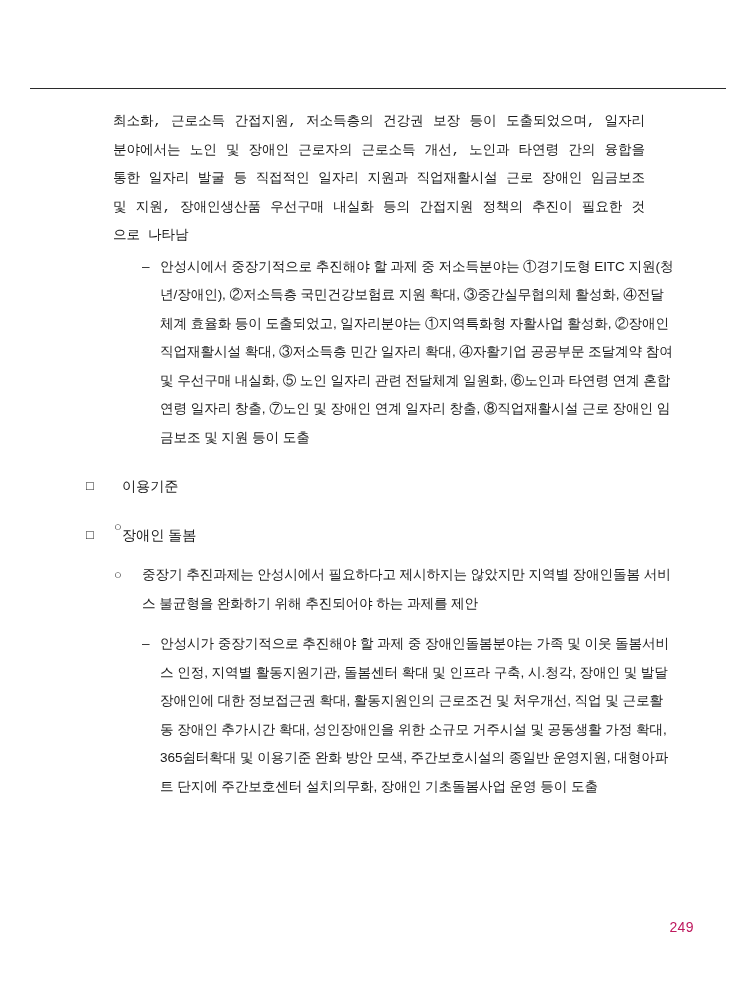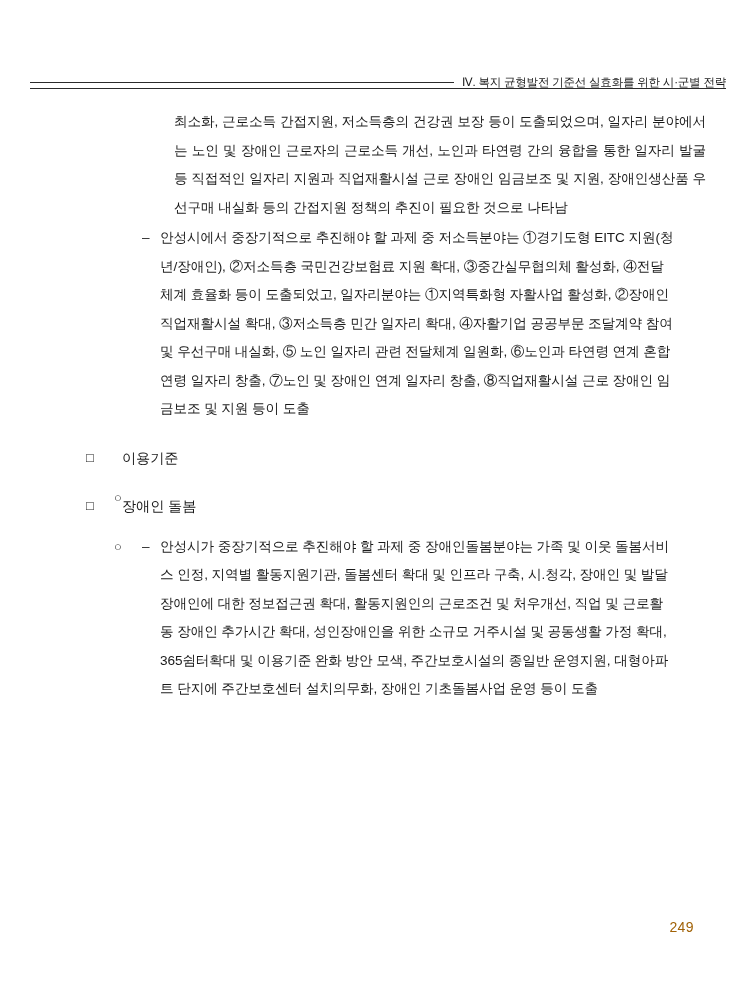--- a/index.html
+++ b/index.html
@@ -70,22 +70,23 @@
     font-size: 13.6px;
     line-height: 28.5px;
     text-align: justify;
     text-justify: inter-character;
     letter-spacing: -0.1px;
     margin: 0;
   }
 
   
   .plain {
-    margin-left: 88px;
+    margin-left: 27px;
     width: 532px;
+    font-family: Liberation Mono, monospace;
   }
 
   
   .dash-item {
     position: relative;
     margin-left: 56px;
     width: 532px;
     padding-left: 18px;
     margin-top: 2px;
   }
@@ -148,33 +149,29 @@
     font-size: 13.6px;
     line-height: 28.5px;
   }
 
   
   .page-number {
     position: absolute;
     right: 62px;
     bottom: 60px;
     font-size: 14px;
-    color: #a16207;
+    color: #be185d;
     letter-spacing: 0.4px;
   }
 </style>
 </head>
 <body>
 
 <div class="page">
 
-  <div class="header">
-    <div class="header-rule"></div>
-    <div class="header-title">Ⅳ. 복지 균형발전 기준선 실효화를 위한 시·군별 전략</div>
-  </div>
   <div class="header-underline"></div>
 
   <div class="content">
 
     <p class="para plain">최소화, 근로소득 간접지원, 저소득층의 건강권 보장 등이 도출되었으며, 일자리 분야에서는 노인 및 장애인 근로자의 근로소득 개선, 노인과 타연령 간의 융합을 통한 일자리 발굴 등 직접적인 일자리 지원과 직업재활시설 근로 장애인 임금보조 및 지원, 장애인생산품 우선구매 내실화 등의 간접지원 정책의 추진이 필요한 것으로 나타남</p>
 
     <div class="dash-item">
       <span class="marker">–</span>
       <span class="para">안성시에서 중장기적으로 추진해야 할 과제 중 저소득분야는 ①경기도형 EITC 지원(청년/장애인), ②저소득층 국민건강보험료 지원 확대, ③중간실무협의체 활성화, ④전달체계 효율화 등이 도출되었고, 일자리분야는 ①지역특화형 자활사업 활성화, ②장애인 직업재활시설 확대, ③저소득층 민간 일자리 확대, ④자활기업 공공부문 조달계약 참여 및 우선구매 내실화, ⑤ 노인 일자리 관련 전달체계 일원화, ⑥노인과 타연령 연계 혼합연령 일자리 창출, ⑦노인 및 장애인 연계 일자리 창출, ⑧직업재활시설 근로 장애인 임금보조 및 지원 등이 도출</span>
     </div>
@@ -188,20 +185,21 @@
       <span class="marker">○</span>
     </div>
 
     <div class="square-item">
       <span class="marker">□</span>
       <span class="label">장애인 돌봄</span>
     </div>
 
     <div class="circle-item">
       <span class="marker">○</span>
+      <span class="para">중장기 추진과제는 안성시에서 필요하다고 제시하지는 않았지만 지역별 장애인돌봄 서비스 불균형을 완화하기 위해 추진되어야 하는 과제를 제안</span>
     </div>
 
     <div class="dash-sub">
       <span class="marker">–</span>
       <span class="para">안성시가 중장기적으로 추진해야 할 과제 중 장애인돌봄분야는 가족 및 이웃 돌봄서비스 인정, 지역별 활동지원기관, 돌봄센터 확대 및 인프라 구축, 시.청각, 장애인 및 발달장애인에 대한 정보접근권 확대, 활동지원인의 근로조건 및 처우개선, 직업 및 근로활동 장애인 추가시간 확대, 성인장애인을 위한 소규모 거주시설 및 공동생활 가정 확대, 365쉼터확대 및 이용기준 완화 방안 모색, 주간보호시설의 종일반 운영지원, 대형아파트 단지에 주간보호센터 설치의무화, 장애인 기초돌봄사업 운영 등이 도출</span>
     </div>
 
   </div>
 
   <div class="page-number">249</div>

